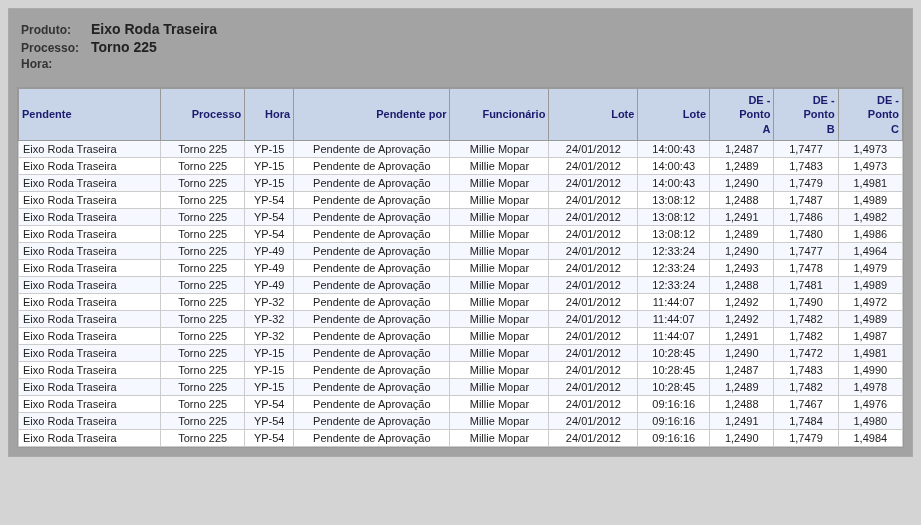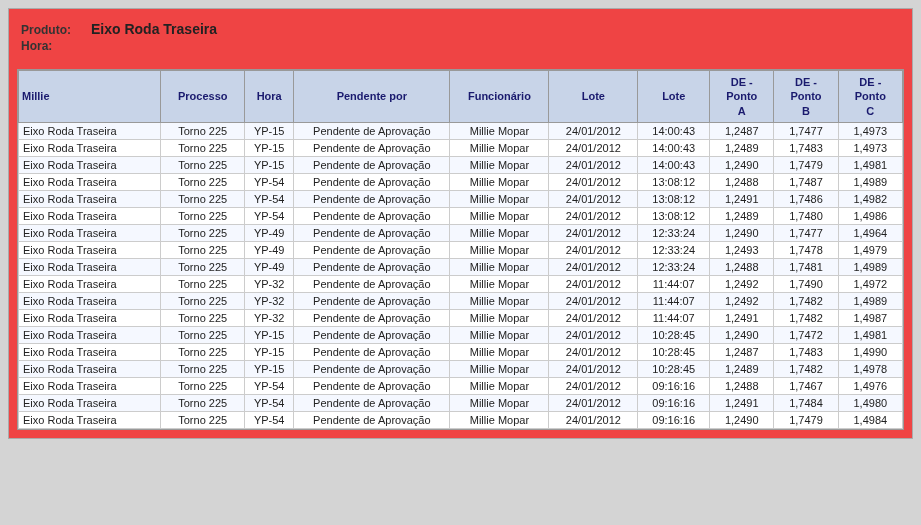--- a/index.html
+++ b/index.html
@@ -5,21 +5,21 @@
     * { box-sizing: border-box; margin: 0; padding: 0; }
     body {
       font-family: Arial, sans-serif;
       font-size: 12px;
       background: #d4d4d4;
       padding: 8px;
       width: 921px;
       min-height: 525px;
     }
     .page-container {
-      background: #ef4444;
+      background: #a3a3a3;
       border: 1px solid #aaa;
       padding: 8px;
     }
     .header-section {
       margin-bottom: 10px;
       padding: 4px;
     }
     .header-row {
       display: flex;
       align-items: baseline;
@@ -41,21 +41,21 @@
       border: 1px solid #999;
     }
     table {
       width: 100%;
       border-collapse: collapse;
       font-size: 11px;
     }
     thead tr th {
       background: #c8d4e8;
       border: 1px solid #999;
-      text-align: center;
+      text-align: right;
       padding: 4px 3px;
       font-weight: bold;
       color: #1a1a6e;
       vertical-align: middle;
       line-height: 1.3;
     }
     tbody tr td {
       border: 1px solid #ccc;
       padding: 2px 4px;
       text-align: center;
@@ -82,29 +82,33 @@
 </head>
 <body>
 
 <div class="page-container">
   <div class="header-section">
     <div class="header-row">
       <span class="header-label">Produto:</span>
       <span class="header-value">Eixo Roda Traseira</span>
     </div>
     <div class="header-row">
+      <span class="header-label">Processo:</span>
+      <span class="header-value">Torno 225</span>
+    </div>
+    <div class="header-row">
       <span class="header-label">Hora:</span>
     </div>
   </div>
 
   <div class="table-wrapper">
     <table>
       <thead>
         <tr>
-          <th class="col-produto">Millie</th>
+          <th class="col-produto">Pendente</th>
           <th class="col-processo">Processo</th>
           <th class="col-lote">Hora</th>
           <th class="col-aprovado">Pendente por</th>
           <th class="col-funcionario">Funcionário</th>
           <th class="col-data">Lote</th>
           <th class="col-hora">Lote</th>
           <th class="col-de-a">DE -<br>Ponto<br>A</th>
           <th class="col-de-b">DE -<br>Ponto<br>B</th>
           <th class="col-de-c">DE -<br>Ponto<br>C</th>
         </tr>

